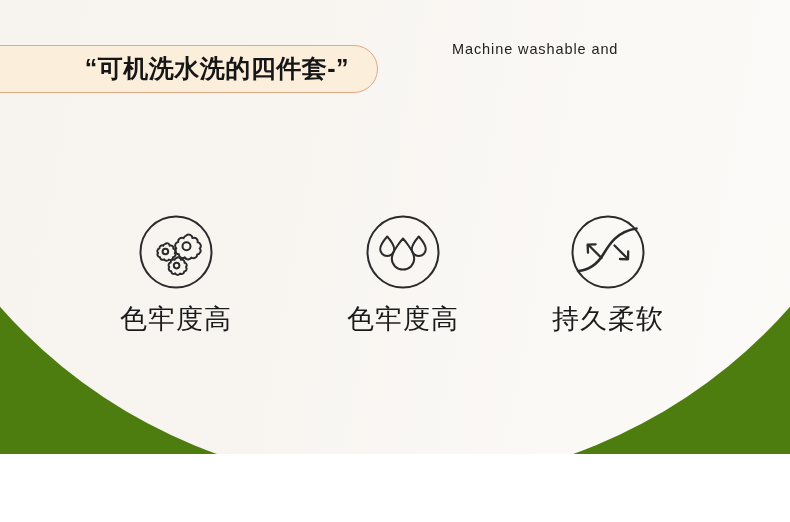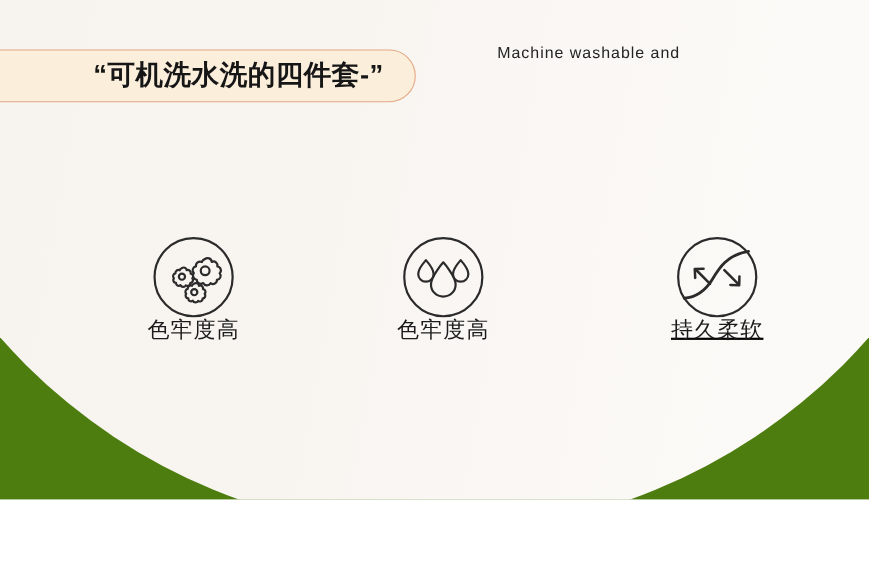--- a/index.html
+++ b/index.html
@@ -87,29 +87,30 @@
     position: absolute;
     top: 0;
     width: 160px;
     margin-left: -80px;
     display: flex;
     flex-direction: column;
     align-items: center;
   }
   .feature-1 { left: 176px; }
   .feature-2 { left: 403px; }
-  .feature-3 { left: 652px; text-decoration: underline; }
+  .feature-3 { left: 608px; }
 
   .icon-circle {
     width: 76px;
     height: 76px;
     display: block;
   }
   .feature-label {
-    font-size: 20px;
+    margin-top: 16px;
+    font-size: 27px;
     font-weight: 500;
     color: #1b1b1b;
     letter-spacing: 1px;
     white-space: nowrap;
     line-height: 1;
   }
 </style>
 </head>
 <body>
 

